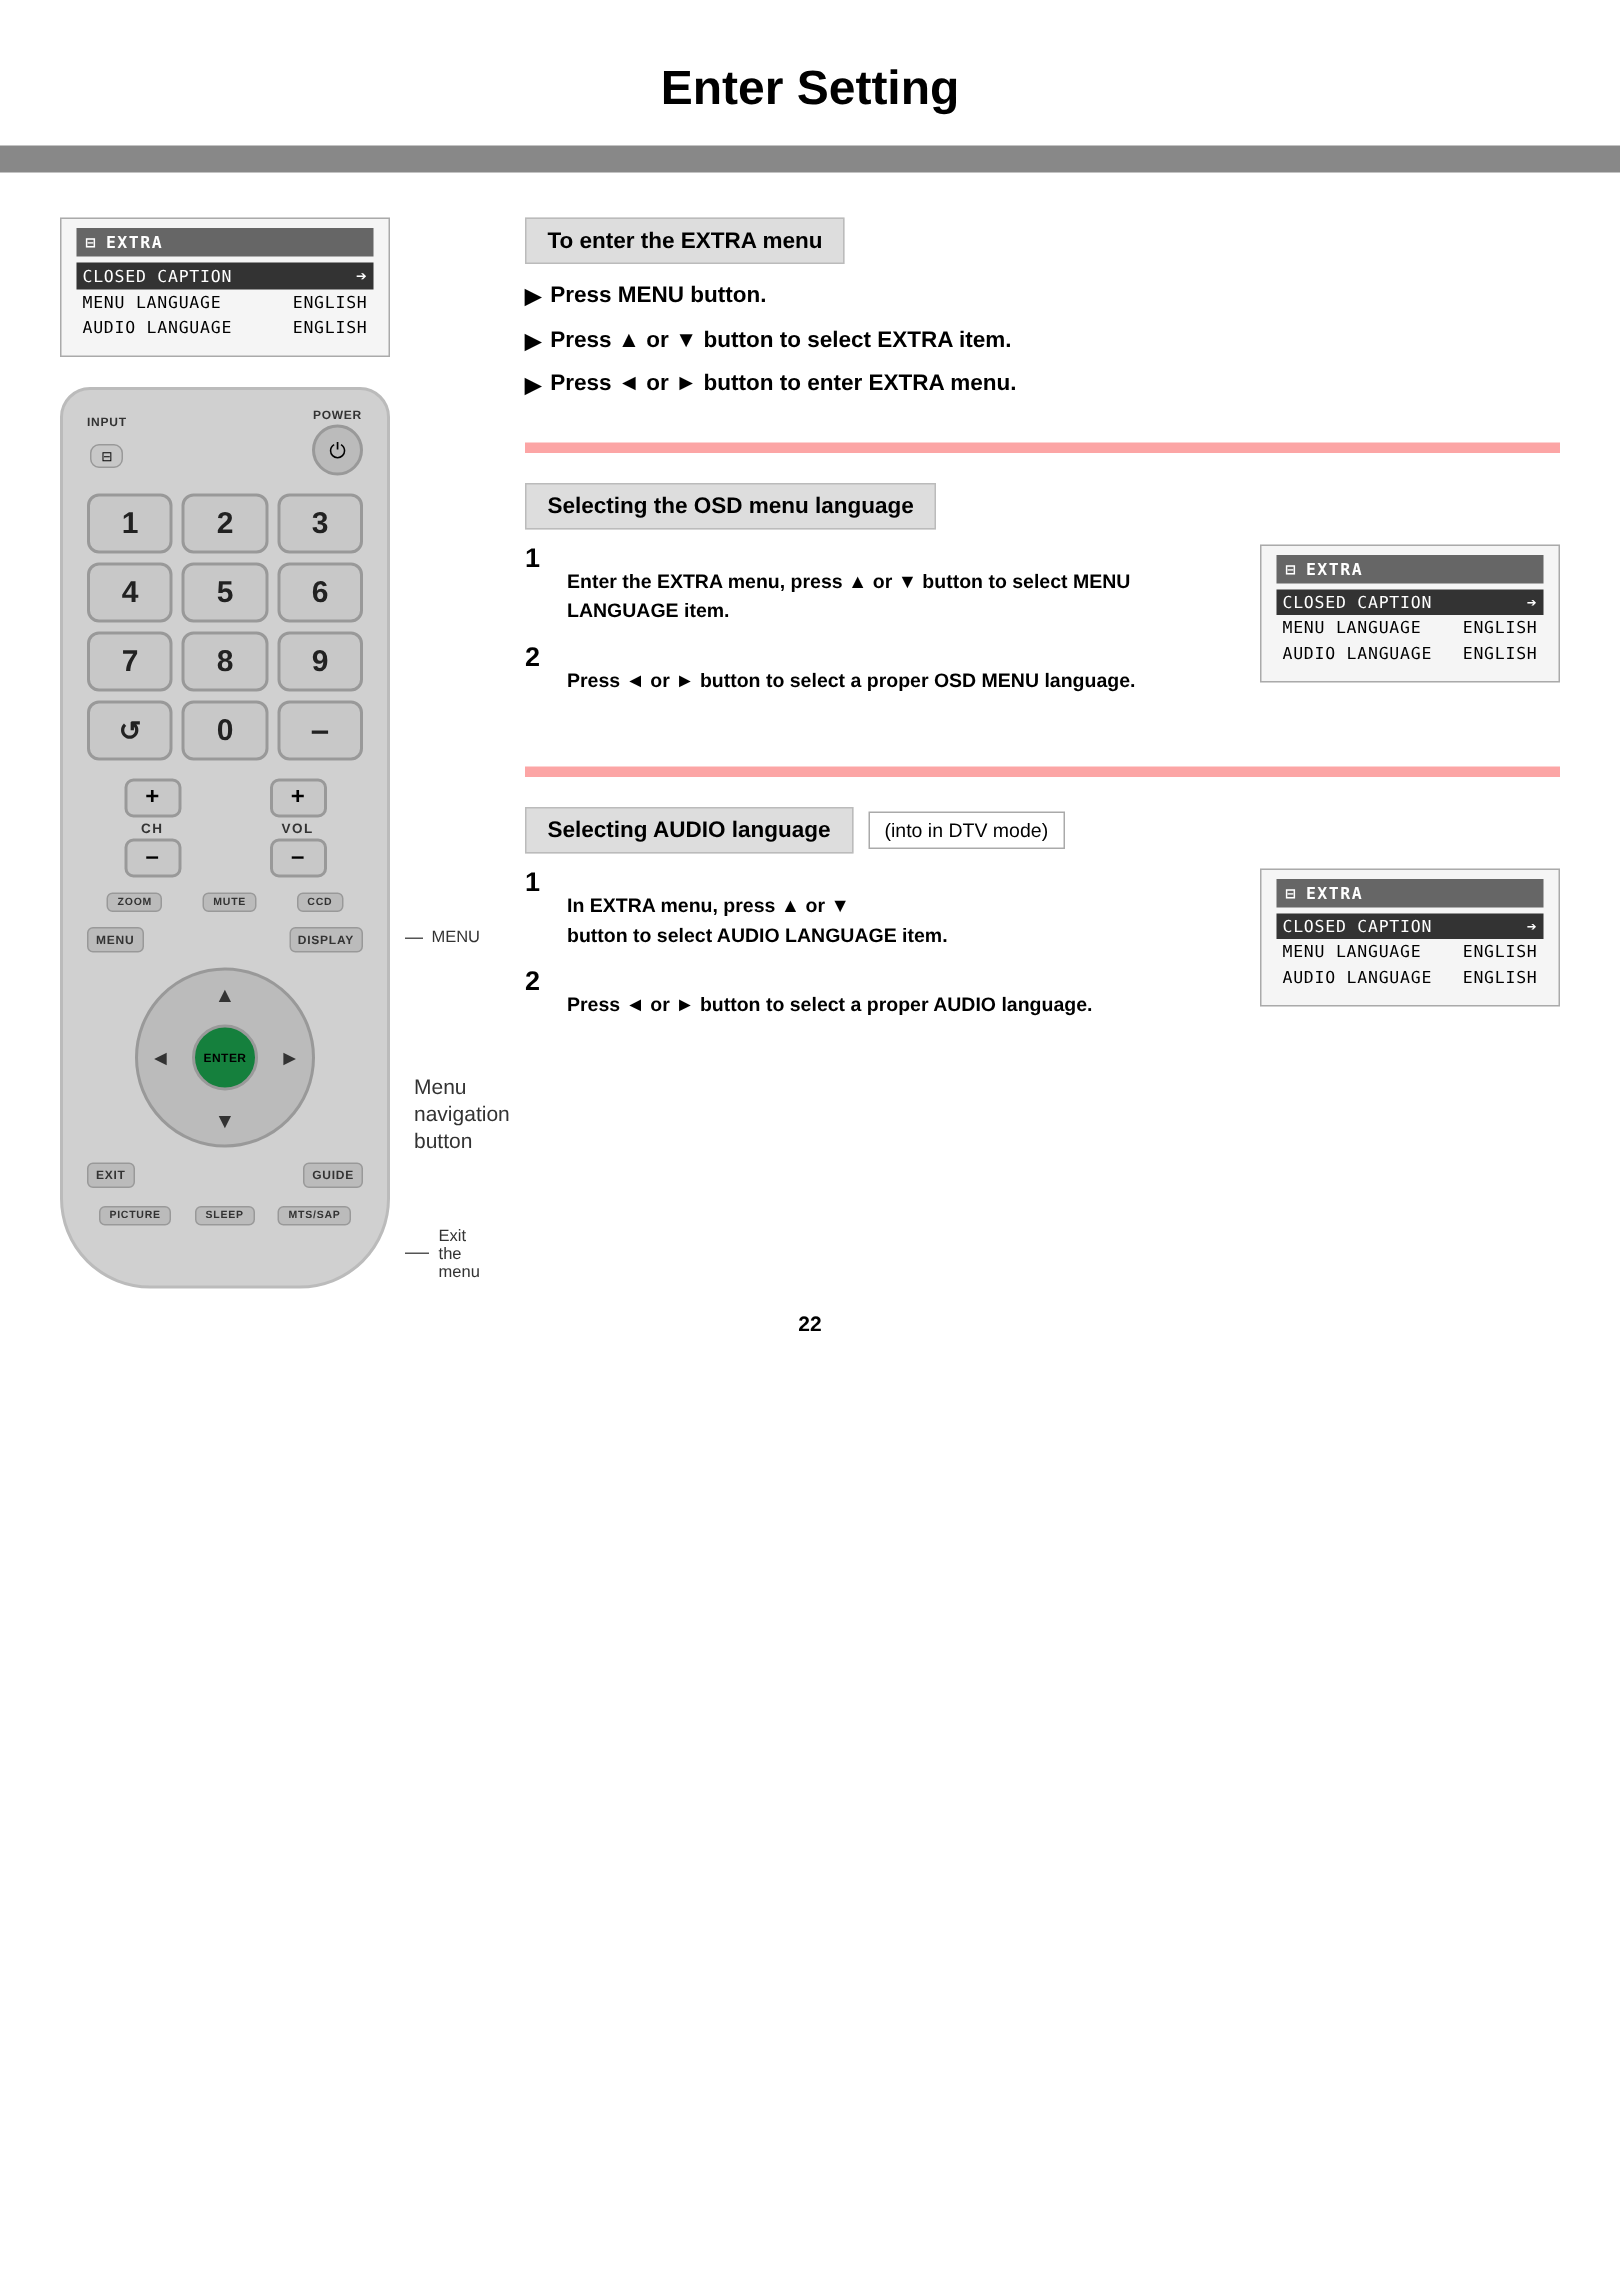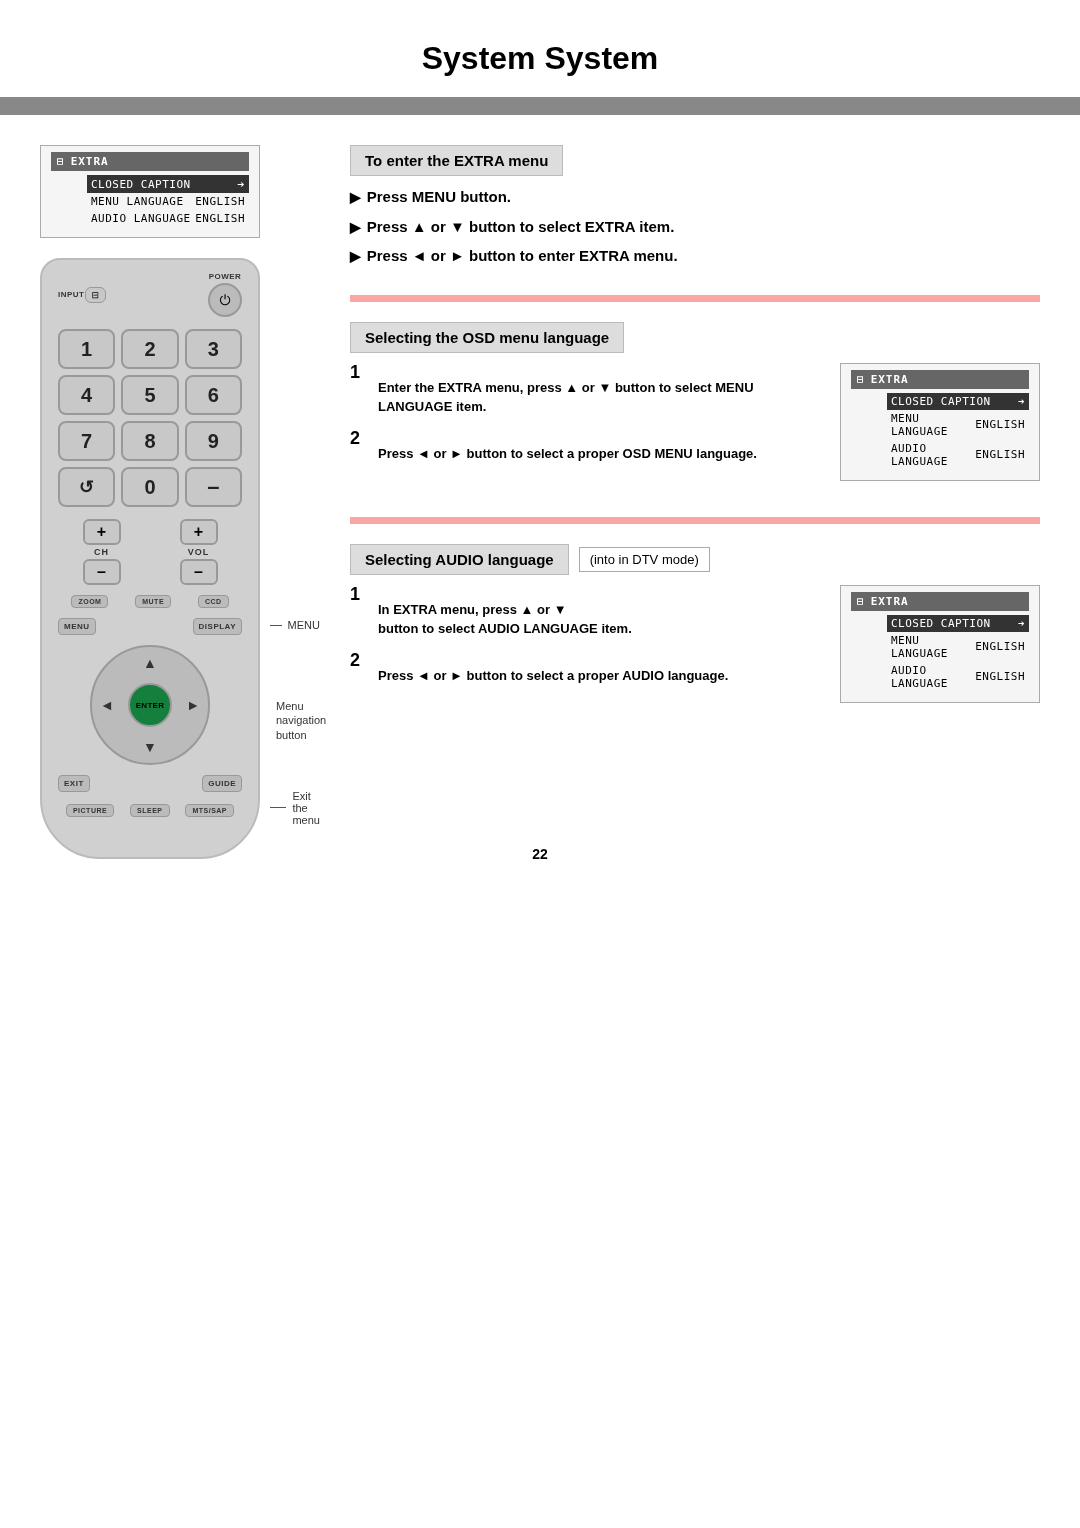--- a/index.html
+++ b/index.html
@@ -76,21 +76,20 @@
       letter-spacing: 1px;
     }
     .menu-box .menu-row {
       display: flex;
       justify-content: space-between;
       align-items: center;
       padding: 2px 4px;
       font-size: 11px;
       font-family: monospace;
       letter-spacing: 0.5px;
-      margin-left: 36px;
     }
     .menu-box .menu-row.highlighted {
       background: #333;
       color: #fff;
     }
     .menu-box .menu-row .arrow {
       font-size: 12px;
     }
 
     
@@ -397,21 +396,21 @@
     .page-number {
       text-align: center;
       padding: 20px 0 30px 0;
       font-size: 14px;
       font-weight: bold;
     }
   </style>
 </head>
 <body>
 
-<div class="page-title">System System</div>
+<div class="page-title">Enter Setting</div>
 <div class="gray-bar"></div>
 
 <div class="main-layout">
 
   <div class="left-col">
 
     <div class="menu-box">
       <div class="menu-header">
         <span>⊟</span>
         <span>EXTRA</span>
@@ -426,21 +425,21 @@
       </div>
       <div class="menu-row">
         <span>AUDIO LANGUAGE</span>
         <span>ENGLISH</span>
       </div>
     </div>
 
     <div class="remote">
 
       <div class="remote-top-row" style="margin-bottom:6px;">
-        <div style="display:flex;flex-direction:row;align-items:center;gap:0;justify-content:center;">
+        <div style="display:flex;flex-direction:column;align-items:center;gap:10px;justify-content:center;">
           <span class="remote-label">INPUT</span>
           <div class="remote-input-btn">
             <span>⊟</span>
           </div>
         </div>
         <div style="display:flex;flex-direction:column;align-items:center;gap:2px;">
           <span class="remote-label">POWER</span>
           <div class="remote-power-btn">⏻</div>
         </div>
       </div>
@@ -512,21 +511,21 @@
       </div>
     </div>
 
     <div style="display:flex; flex-direction:column; gap:8px; margin-left:10px; margin-top:-680px; margin-left:230px;">
       <div style="display:flex; align-items:center; gap:6px; margin-top:420px;">
         <div style="width:40px; height:1px; background:#555;"></div>
         <span class="callout-label">MENU</span>
       </div>
       <div style="display:flex; align-items:flex-start; gap:6px; margin-top:60px;">
         <div style="width:40px; height:1px; background:#555; margin-top:8px;"></div>
-        <span class="callout-label" style="font-size:11px; line-height:1.3;">Menu navigation<br>button</span>
+        <span class="callout-label" style="font-size:14px; line-height:1.3;margin-top:16px;">Menu navigation<br>button</span>
       </div>
       <div style="display:flex; align-items:center; gap:6px; margin-top:40px;">
         <div style="width:40px; height:1px; background:#555;"></div>
         <span class="callout-label">Exit the menu</span>
       </div>
     </div>
 
   </div>
 
   <div class="right-col">

